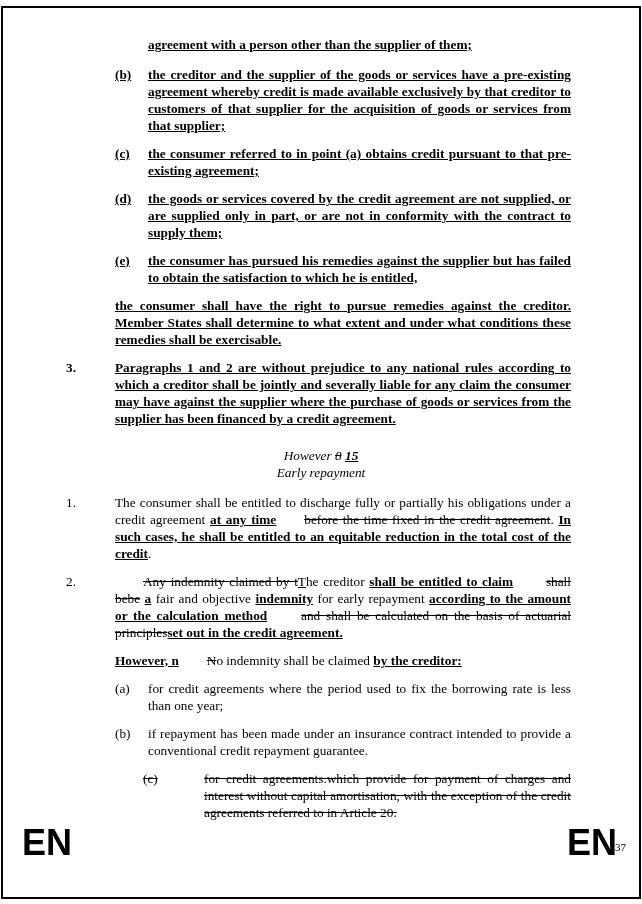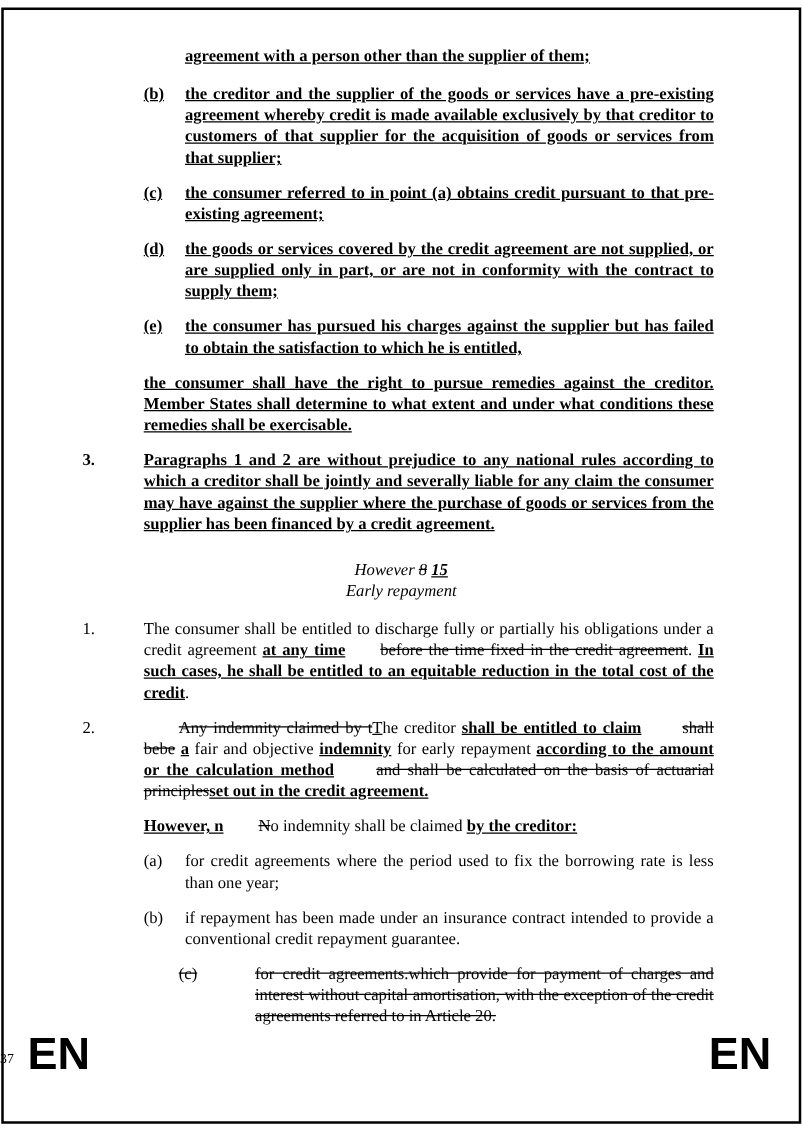--- a/index.html
+++ b/index.html
@@ -23,21 +23,21 @@
   .b{font-weight:bold;}
   .bu{font-weight:bold;text-decoration:underline;}
   .st{text-decoration:line-through;padding-left:28px;}
   .u{text-decoration:underline;}
   .i{font-style:italic;}
   .ist{font-style:italic;text-decoration:line-through;}
   .biu{font-style:italic;font-weight:bold;text-decoration:underline;}
   .footer-en{position:absolute;top:829px;font-family:"Liberation Sans",sans-serif;font-weight:bold;font-size:36px;line-height:27px;}
   .fl{left:22px;}
   .fr{right:25px;}
-  .fpage{position:absolute;top:841px;left:0;right:3px;text-align:left;font-size:11px;line-height:13px;}
+  .fpage{position:absolute;top:841px;left:0;right:16px;text-align:right;font-size:11px;line-height:13px;}
 </style>
 </head>
 <body>
 
 <div class="page">
   <div class="page-border"></div>
 
   <div class="content">
 
     <p class="cont"><span class="bu">agreement with a person other than the supplier of them;</span></p>
@@ -52,21 +52,21 @@
       <span class="ptext bu">the consumer referred to in point (a) obtains credit pursuant to that pre-existing agreement;</span>
     </div>
 
     <div class="pointrow">
       <span class="plabel bu">(d)</span>
       <span class="ptext bu">the goods or services covered by the credit agreement are not supplied, or are supplied only in part, or are not in conformity with the contract to supply them;</span>
     </div>
 
     <div class="pointrow">
       <span class="plabel bu">(e)</span>
-      <span class="ptext bu">the consumer has pursued his charges against the supplier but has failed to obtain the satisfaction to which he is entitled,</span>
+      <span class="ptext bu">the consumer has pursued his remedies against the supplier but has failed to obtain the satisfaction to which he is entitled,</span>
     </div>
 
     <p class="para"><span class="bu">the consumer shall have the right to pursue remedies against the creditor. Member States shall determine to what extent and under what conditions these remedies shall be exercisable.</span></p>
 
     <div class="numrow">
       <span class="num b">3.</span>
       <span class="ntext bu">Paragraphs 1 and 2 are without prejudice to any national rules according to which a creditor shall be jointly and severally liable for any claim the consumer may have against the supplier where the purchase of goods or services from the supplier has been financed by a credit agreement.</span>
     </div>
 
     <div class="heading">

